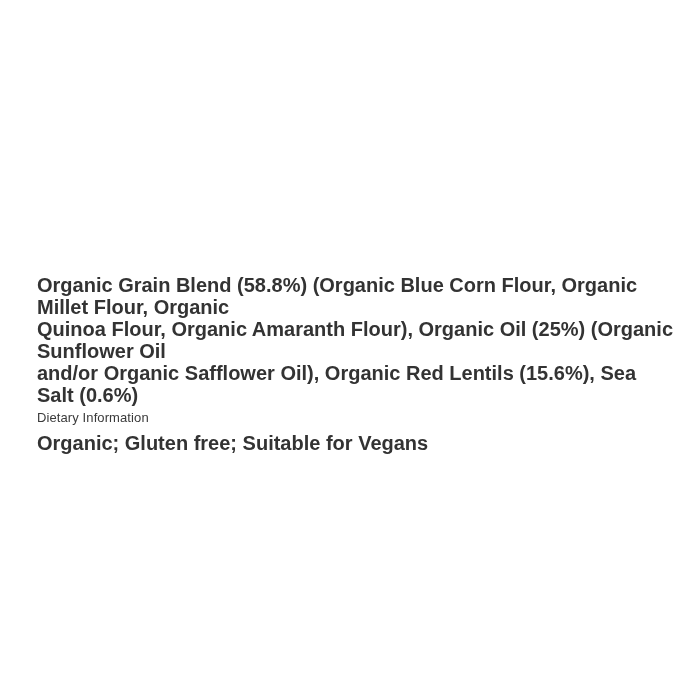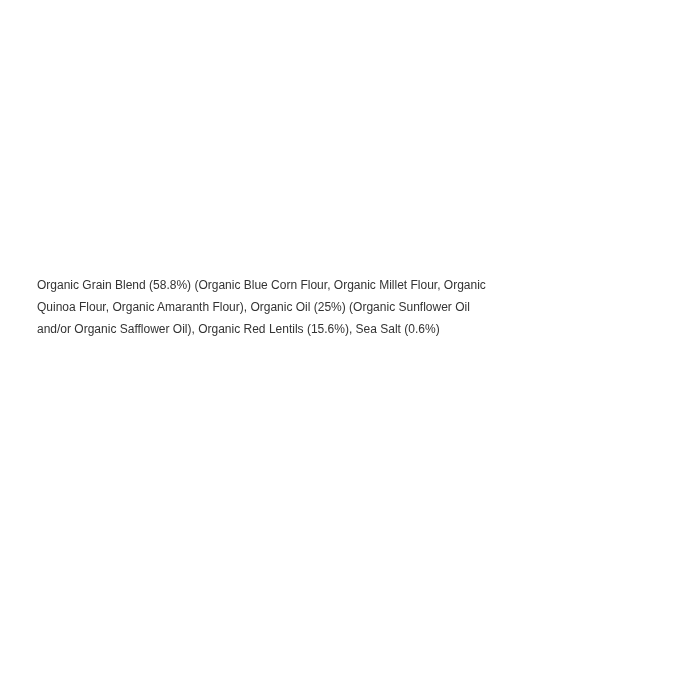--- a/index.html
+++ b/index.html
@@ -23,23 +23,23 @@
   .section-heading {
     margin: 0;
     font-size: 13px;
     line-height: 16px;
     font-weight: 400;
     color: #3a3a3a;
     letter-spacing: 0.1px;
   }
   .section-text {
     margin: 0;
-    font-size: 12px;
+    font-size: 20px;
     line-height: 22px;
-    font-weight: 400;
+    font-weight: 700;
     color: #333333;
     white-space: pre-line;
   }
   .ingredients-section .section-text {
     margin-top: 11px;
   }
   .dietary-section {
     margin-top: 4px;
   }
   .dietary-section .section-text {
@@ -49,13 +49,17 @@
 </head>
 <body>
 
 <main class="product-info">
   <section class="ingredients-section">
     <p class="section-text">Organic Grain Blend (58.8%) (Organic Blue Corn Flour, Organic Millet Flour, Organic
 Quinoa Flour, Organic Amaranth Flour), Organic Oil (25%) (Organic Sunflower Oil
 and/or Organic Safflower Oil), Organic Red Lentils (15.6%), Sea Salt (0.6%)</p>
   </section>
 
+  <section class="dietary-section">
+    <h3 class="section-heading">Dietary Information</h3>
+    <p class="section-text">Organic; Gluten free; Suitable for Vegans</p>
+  </section>
 </main>
 
 </body></html>

